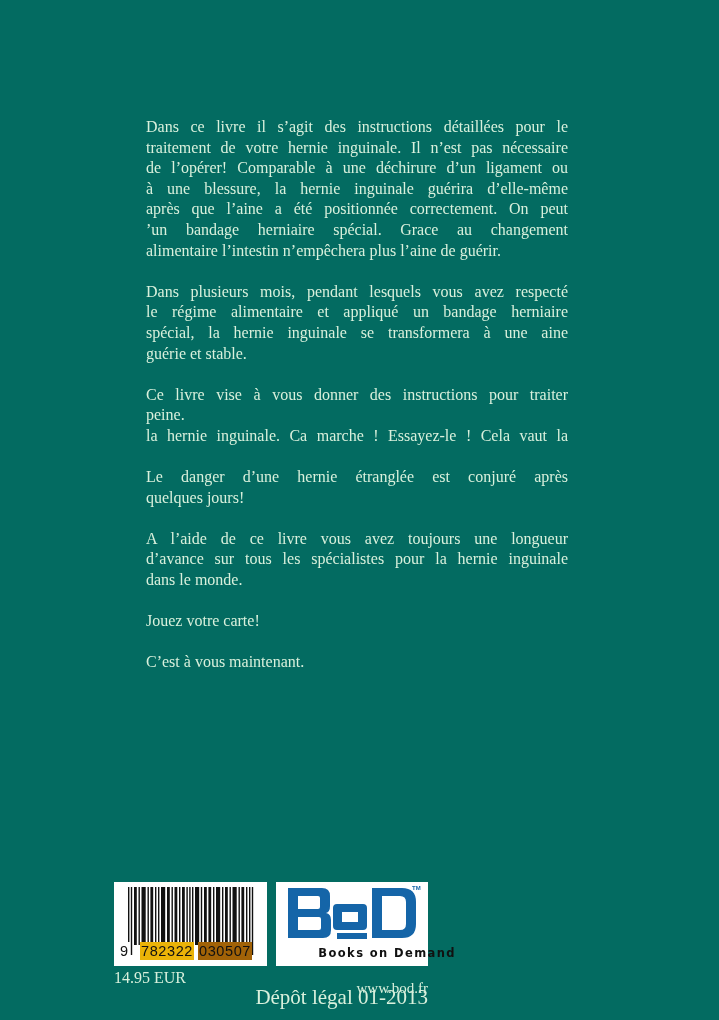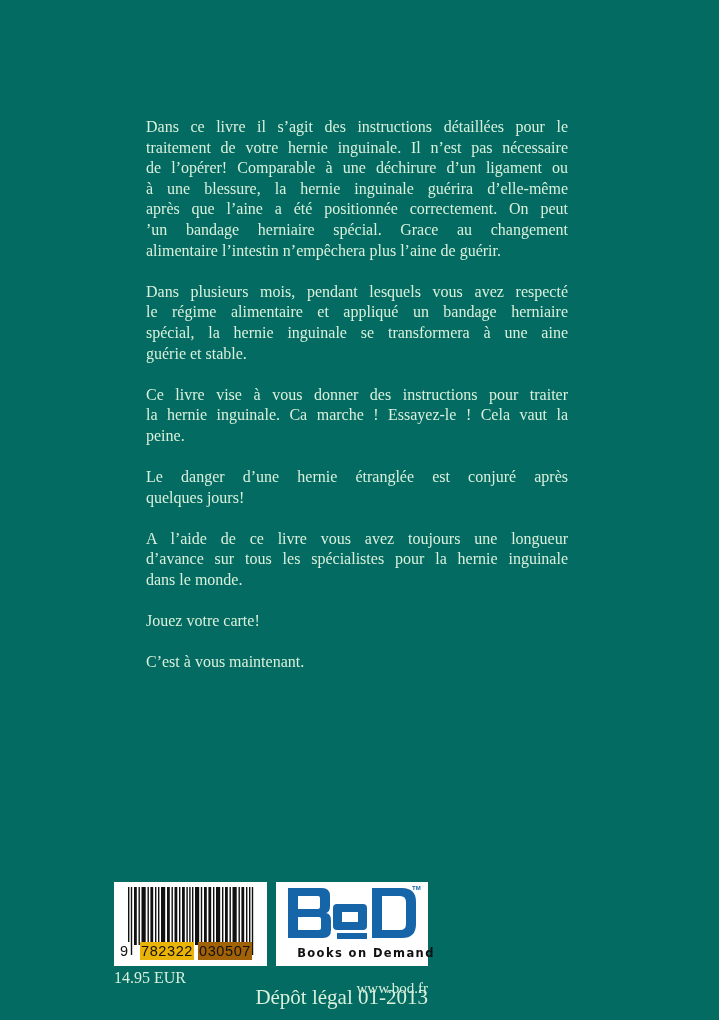--- a/index.html
+++ b/index.html
@@ -105,21 +105,21 @@
     .bod-svg {
       position: absolute;
       left: 0;
       top: 0;
     }
     .bod-tagline {
       position: absolute;
       left: 0;
       width: 180px;
       top: 64px;
-      text-align: center;
+      text-align: right;
       font-family: "DejaVu Sans", "Liberation Sans", sans-serif;
       font-weight: bold;
       font-size: 11.5px;
       letter-spacing: 1.4px;
       color: #111;
     }
     .bod-tm {
       position: absolute;
       left: 136px;
       top: 3px;
@@ -161,22 +161,22 @@
     <span class="line last">alimentaire l’intestin n’empêchera plus l’aine de guérir.</span>
   </p>
   <p>
     <span class="line">Dans plusieurs mois, pendant lesquels vous avez respecté</span>
     <span class="line">le régime alimentaire et appliqué un bandage herniaire</span>
     <span class="line">spécial, la hernie inguinale se transformera à une aine</span>
     <span class="line last">guérie et stable.</span>
   </p>
   <p>
     <span class="line">Ce livre vise à vous donner des instructions pour traiter</span>
+    <span class="line last">peine.</span>
     <span class="line">la hernie inguinale. Ca marche ! Essayez-le ! Cela vaut la</span>
-    <span class="line last">peine.</span>
   </p>
   <p>
     <span class="line">Le danger d’une hernie étranglée est conjuré après</span>
     <span class="line last">quelques jours!</span>
   </p>
   <p>
     <span class="line">A l’aide de ce livre vous avez toujours une longueur</span>
     <span class="line">d’avance sur tous les spécialistes pour la hernie inguinale</span>
     <span class="line last">dans le monde.</span>
   </p>

